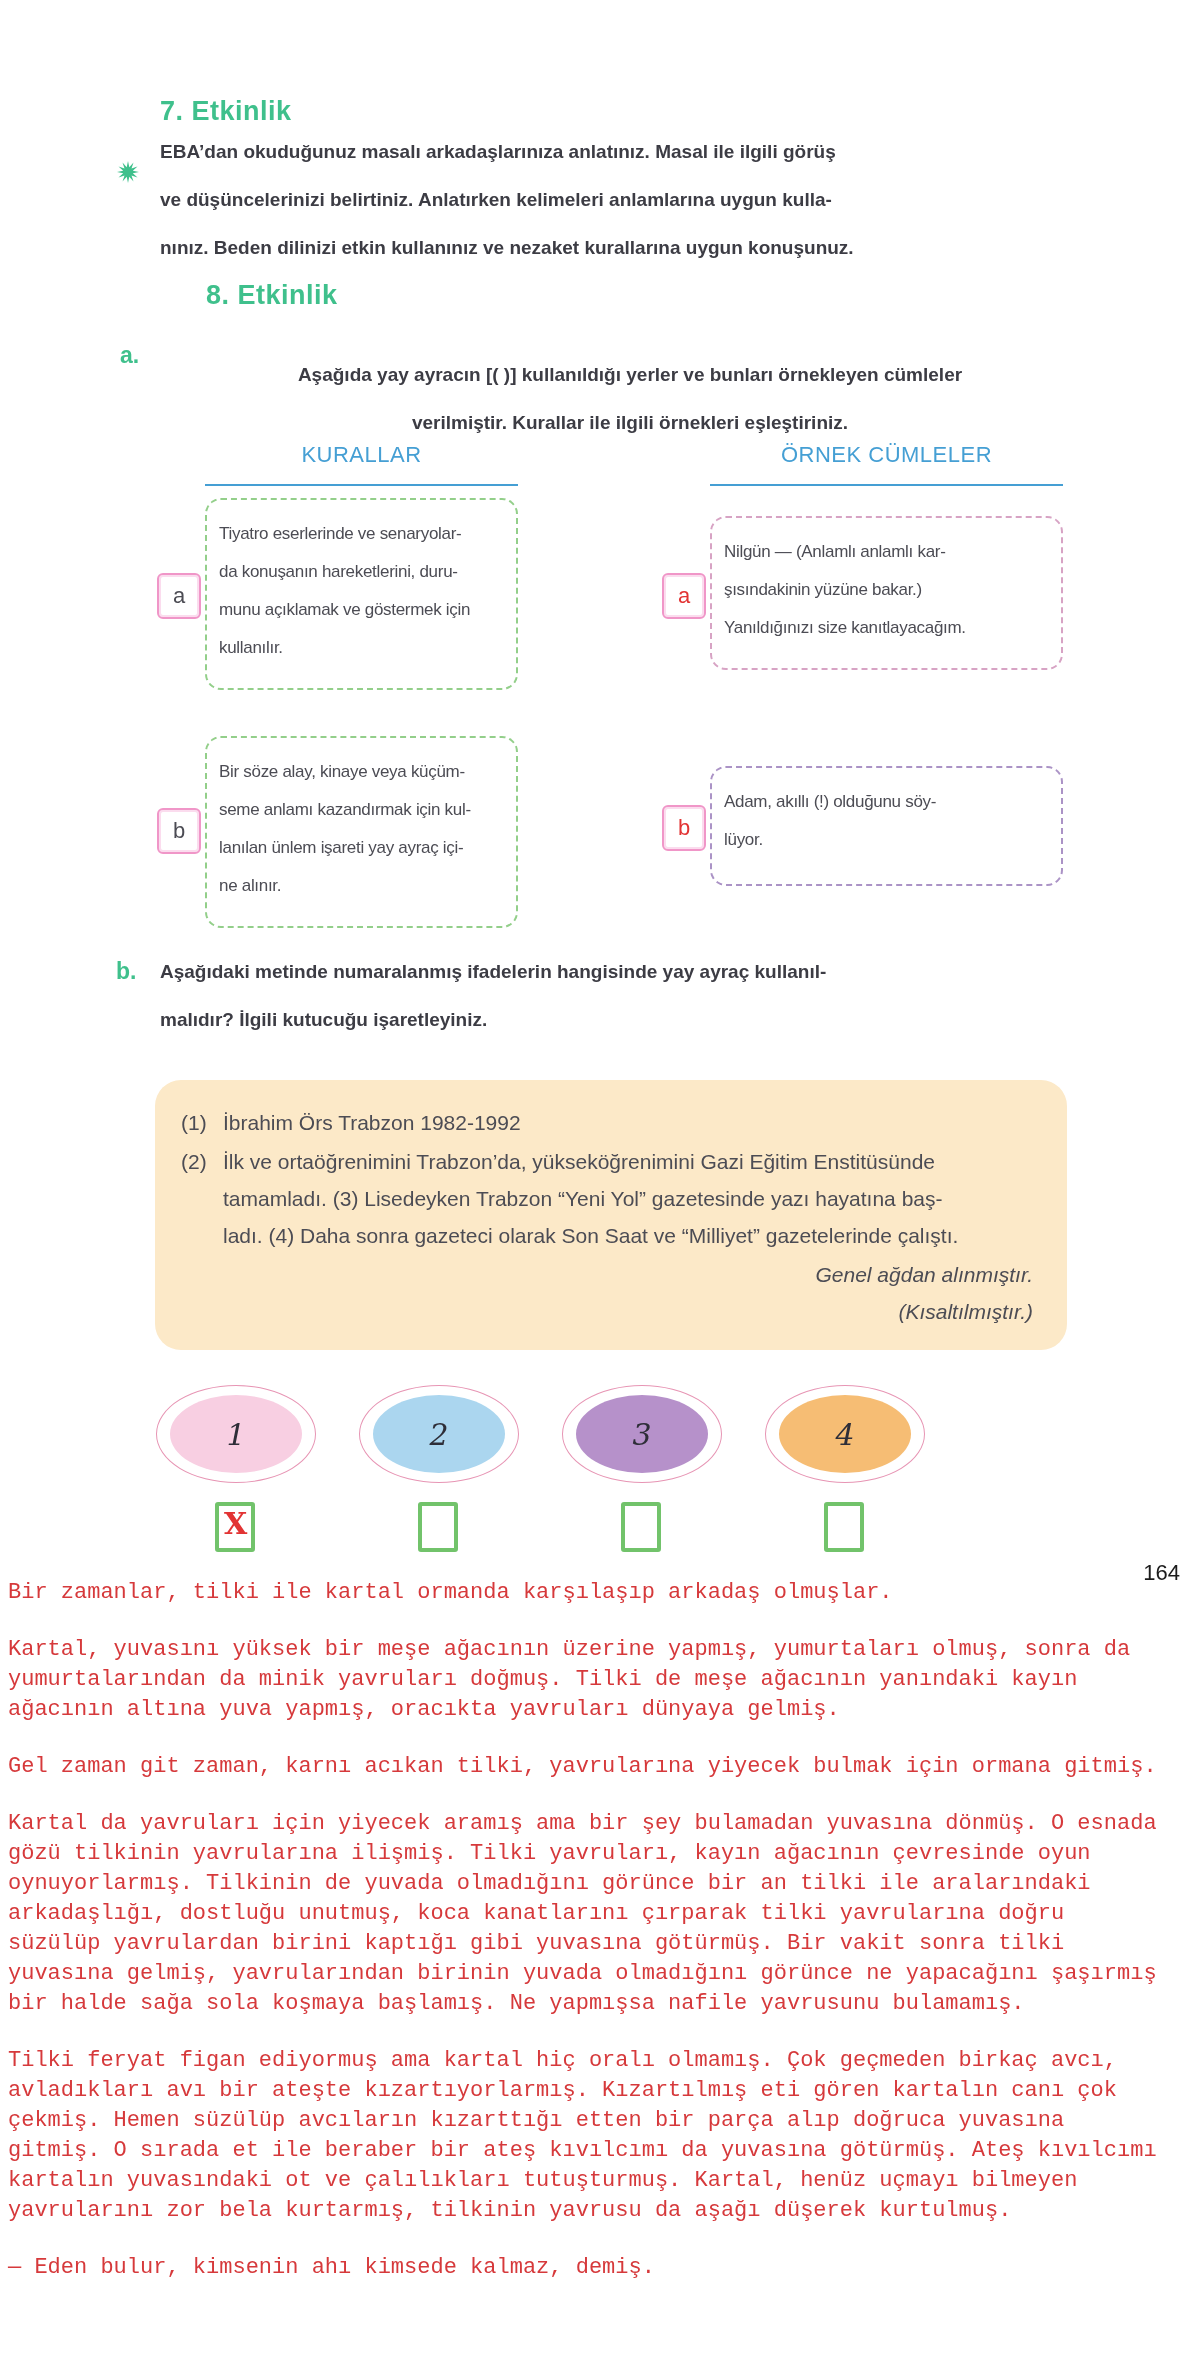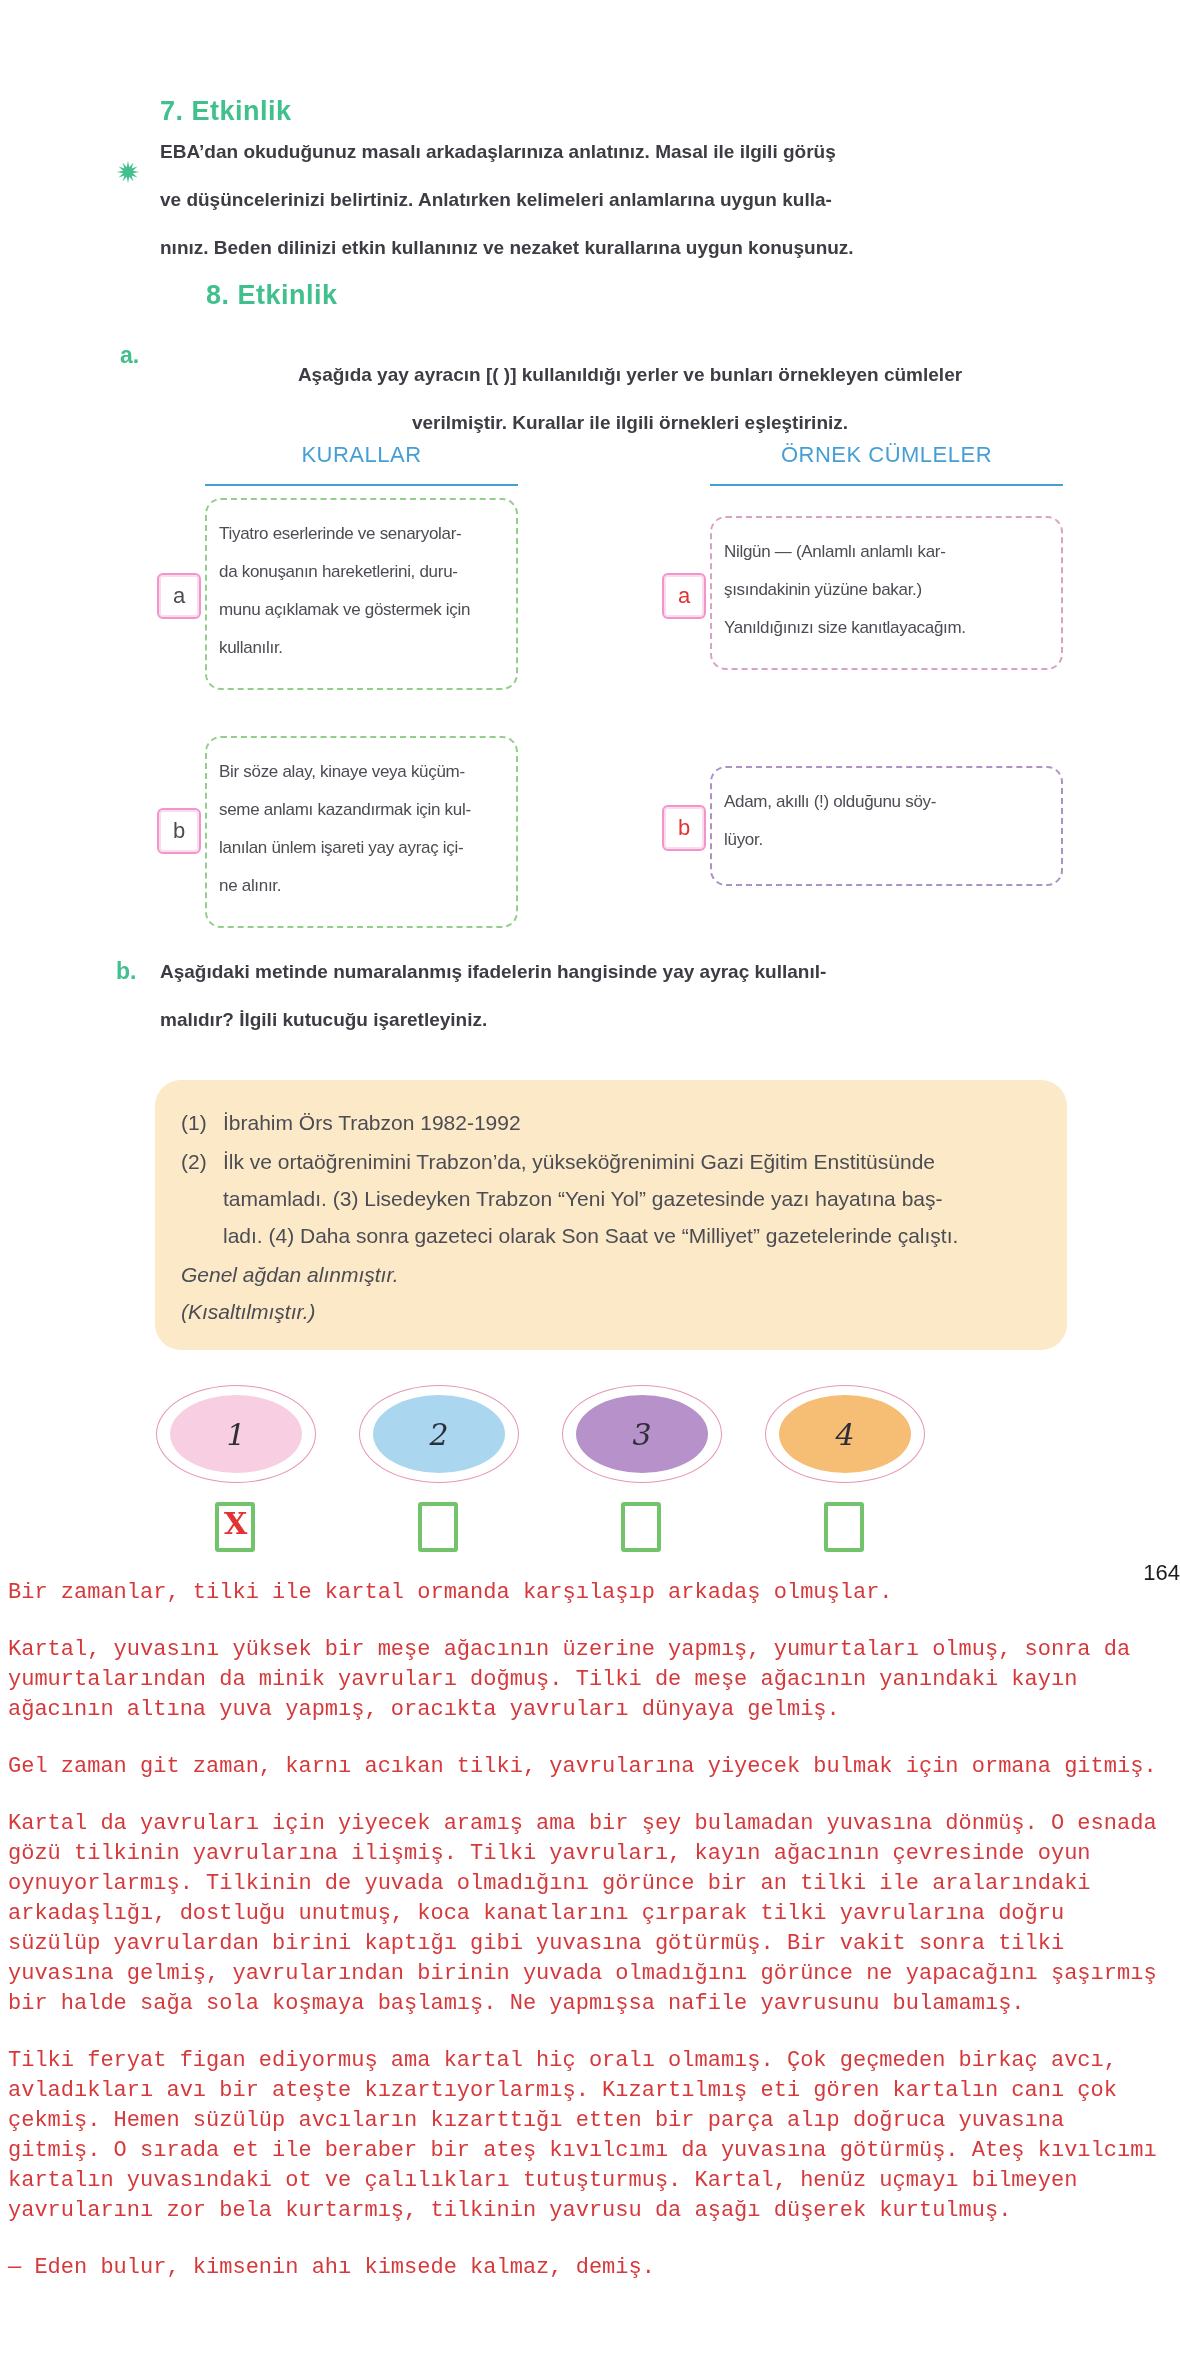--- a/index.html
+++ b/index.html
@@ -18,21 +18,21 @@
   .mbox.purple{border-color:#ab93c6;}
   .match-label{position:absolute;width:40px;height:42px;border:2px solid #f096c8;border-radius:6px;background:#fff;
         box-shadow:inset 0 0 0 2px #fbdcee;display:flex;align-items:center;justify-content:center;
         font-size:22px;color:#4c4c54;}
   .match-label.red{color:#e23333;}
   .peach{position:absolute;background:#fce9c8;border-radius:26px;box-sizing:border-box;
          padding:24px 34px 14px 26px;font-size:21px;color:#4c4c54;}
   .pitem{display:flex;line-height:37px;margin-bottom:2px;}
   .pmark{width:42px;flex:none;}
   .ptext{flex:1;white-space:pre-line;}
-  .psrc{display:block;text-align:left;font-style:italic;line-height:37px;}
+  .psrc{display:block;text-align:right;font-style:italic;line-height:37px;}
   .oval{position:absolute;width:158px;height:96px;border:1.5px solid #e795b4;border-radius:50%;}
   .blob{position:absolute;left:13px;top:9px;right:13px;bottom:9px;border-radius:50%;}
   .onum{position:absolute;left:0;top:0;right:0;bottom:0;display:flex;align-items:center;justify-content:center;
         font-size:30px;color:#2e2e38;font-family:"DejaVu Serif",serif;font-style:italic;}
   .chk{position:absolute;width:40px;height:50px;border:4px solid #72c36b;border-radius:3px;box-sizing:border-box;background:#fff;}
   .chk .mark{position:absolute;left:5px;top:0px;font-size:30px;font-weight:bold;color:#e23333;
         font-family:"DejaVu Serif",serif;}
   .pagenum{position:absolute;left:0;top:1560px;width:100%;text-align:right;font-size:22px;color:#1c1c1c;}
   .story{position:absolute;left:8px;top:1578px;width:1158px;font-size:22px;line-height:30px;color:#d6393b;}
   .story p{margin:0 0 27px 0;font-family:Liberation Mono, monospace;}

